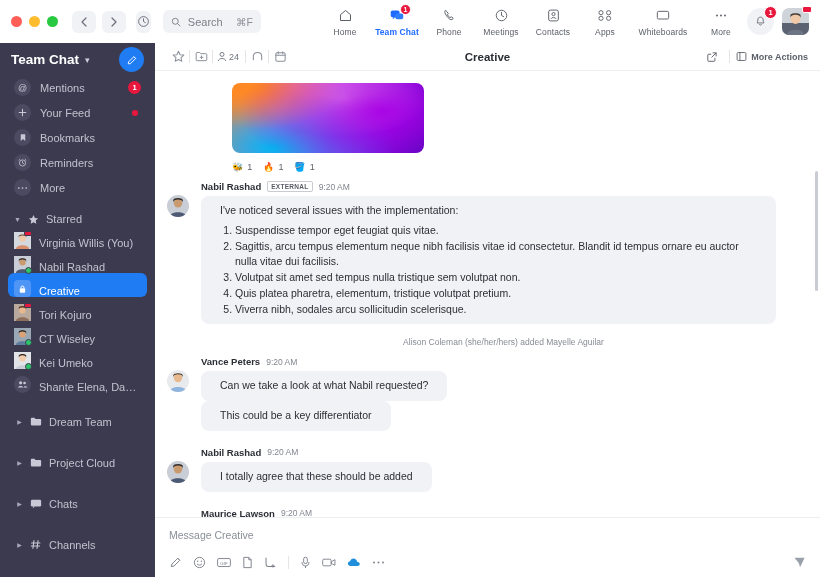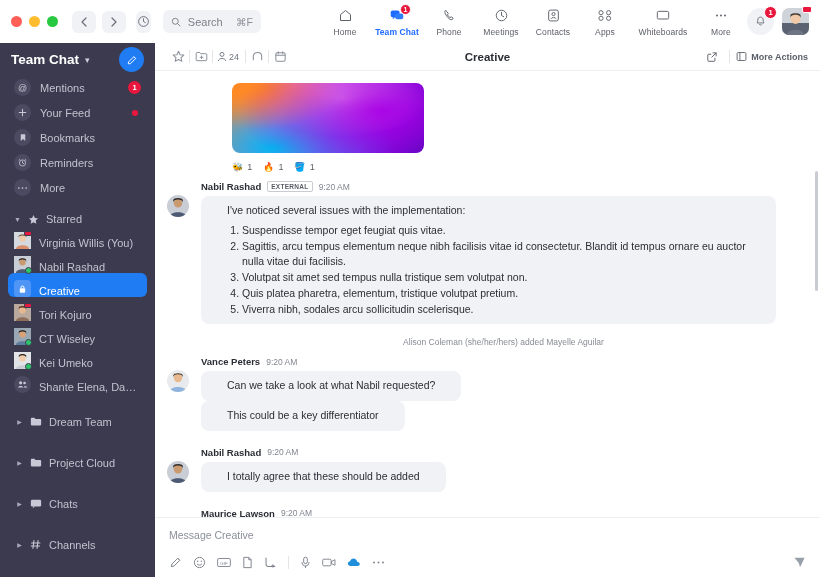--- a/index.html
+++ b/index.html
@@ -160,21 +160,21 @@
   .react { display:flex; align-items:center; gap:4px; font-size:9px; color:#5c6069; }
 
   .msg-block { position:relative; margin-top: 9px; }
   .msg-avatar { position:absolute; left:-34px; top:14px; width:22px;height:22px;border-radius:50%; overflow:hidden; }
   .msg-meta { display:flex; align-items:center; gap:6px; margin-bottom:4px; }
   .msg-name { font-size:9.5px; font-weight:700; color:#2b2e35; }
   .ext-tag { font-size:6.5px; font-weight:700; color:#585c65; border:1px solid #c8cbd2;
     border-radius:2px; padding: 1px 3px; letter-spacing:.3px; }
   .msg-time { font-size:8.5px; color:#82868f; }
   .bubble {
-    background:#f1f2f6; border-radius:8px; padding: 7px 26px;
+    background:#f1f2f6; border-radius:8px; padding: 7px 19px;
     font-size:10.5px; color:#2b2e35; line-height:1.5; display:inline-block;
     max-width:575px;
   }
   .bubble.wide { display:block; }
   .bubble ol { margin: 0 0 0 15px; }
   .bubble ol li { margin: 0; }
   .bubble p { margin:0; }
 
   .sysmsg { text-align:center; font-size:8.5px; color:#878b94; margin: 13px 0 6px 0; }
 

